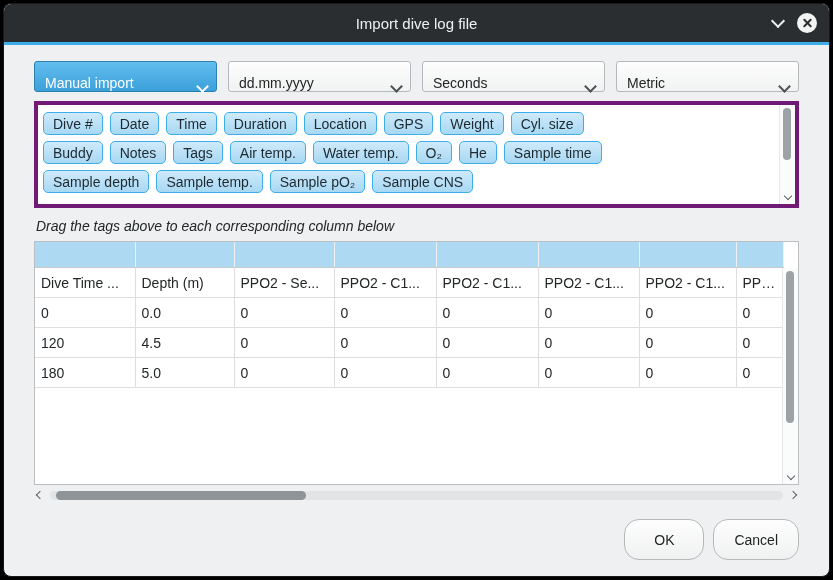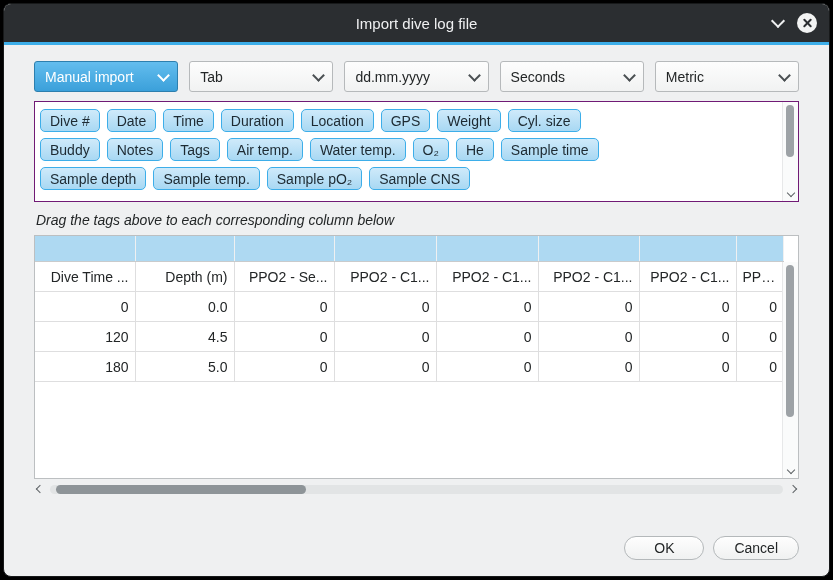--- a/index.html
+++ b/index.html
@@ -80,21 +80,21 @@
     display: flex;
     flex-direction: column;
     min-height: 0;
   }
   
   .combo-row { display: flex; gap: 11px; flex: none; }
   .combo {
     flex: 1;
     height: 29px;
     display: flex;
-    align-items: center;
+    align-items: flex-end;
     justify-content: space-between;
     padding: 0 9px 0 10px;
     background: linear-gradient(#fdfdfd, #f1f2f2);
     border: 1px solid #b6b9bb;
     border-radius: 3px;
     cursor: pointer;
     white-space: nowrap;
   }
   .combo .chev { flex: none; margin-left: 8px; margin-top: -3px; }
   .combo.active {
@@ -102,21 +102,21 @@
     border-color: #2d7fae;
     color: #ffffff;
   }
   .combo.active .chev { border-color: #ffffff; }
   
   .tag-box {
     margin-top: 9px;
     position: relative;
     height: 99px;
     background: #ffffff;
-    border: 1px solid #701a75;
+    border: 4px solid #701a75;
     overflow: hidden;
     flex: none;
   }
   .tag-rows {
     position: absolute;
     inset: 0 16px 0 0;
     padding: 7px 0 0 5px;
     display: flex;
     flex-direction: column;
     gap: 6px;
@@ -166,21 +166,20 @@
     flex: none;
     height: 242px;
     background: #ffffff;
     border: 1px solid #bcbfc1;
     overflow: hidden;
   }
   table.preview {
     border-collapse: collapse;
     table-layout: fixed;
     width: calc(100% - 14px);
-    text-align: right;
   }
   table.preview td {
     border-right: 1px solid #dededf;
     border-bottom: 1px solid #dededf;
     padding: 0 6px;
     overflow: hidden;
     white-space: nowrap;
     text-overflow: ellipsis;
   }
   tr.drop-row td {
@@ -224,21 +223,21 @@
   
   .button-row {
     margin-top: auto;
     display: flex;
     justify-content: flex-end;
     gap: 9px;
     flex: none;
   }
   .btn {
     min-width: 80px;
-    height: 24px;
+    height: 41px;
     padding: 0 20px;
     background: linear-gradient(#fefefe, #f0f1f1);
     border: 1px solid #b4b8ba;
     border-radius: 15px;
     font-family: inherit;
     font-size: 14px;
     color: #232627;
     cursor: pointer;
   }
 </style>
@@ -255,24 +254,20 @@
         </span>
       <span class="close-btn"></span>
     </div>
   </div>
 
   <div class="content">
 
     <div class="combo-row">
       <div class="combo active">
         <span>Manual import</span>
-        <i class="chev"></i>
-      </div>
-      <div class="combo">
-        <span>Tab</span>
         <i class="chev"></i>
       </div>
       <div class="combo">
         <span>dd.mm.yyyy</span>
         <i class="chev"></i>
       </div>
       <div class="combo">
         <span>Seconds</span>
         <i class="chev"></i>
       </div>

